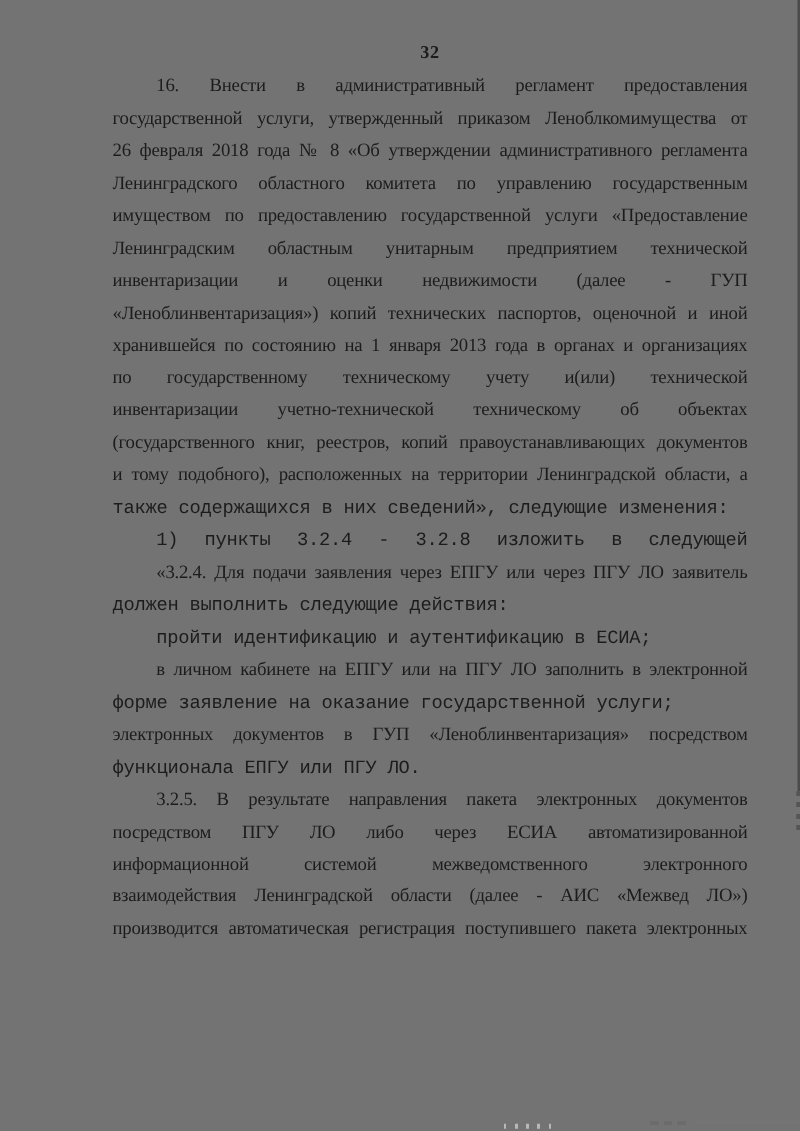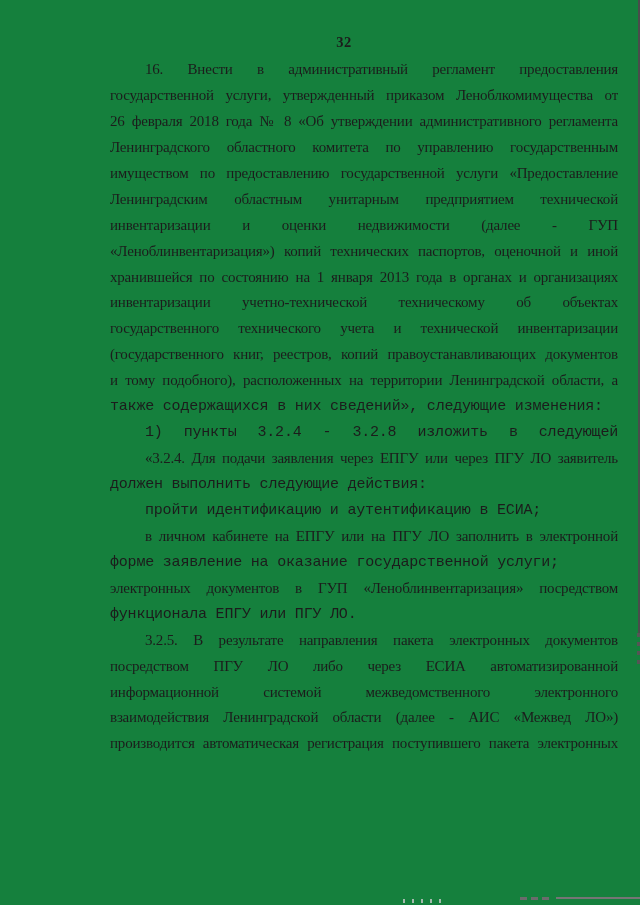--- a/index.html
+++ b/index.html
@@ -4,21 +4,21 @@
 <style>
   html, body {
     margin: 0;
     padding: 0;
     background: #ffffff;
   }
   .page {
     position: relative;
     width: 640px;
     height: 905px;
-    background: #15803d;
+    background: #737373;
     overflow: hidden;
     font-family: "Liberation Serif", "DejaVu Serif", serif;
     color: #1c1c1c;
   }
   .page-number {
     position: absolute;
     top: 34px;
     left: 90px;
     width: 508px;
     text-align: center;
@@ -27,21 +27,20 @@
     letter-spacing: 0.5px;
   }
   .document-body {
     position: absolute;
     top: 57px;
     left: 90px;
     width: 508px;
     font-size: 15px;
     letter-spacing: -0.2px;
     filter: blur(0.15px);
-    margin-left: 20px;
   }
   .line {
     height: 25.95px;
     line-height: 25.95px;
     overflow: hidden;
     text-align: justify;
     text-align-last: justify;
   }
   .line.indent {
     padding-left: 35px;
@@ -102,22 +101,22 @@
   <div class="document-body">
       <div class="line indent">16. Внести в административный регламент предоставления</div>
       <div class="line">государственной услуги, утвержденный приказом Леноблкомимущества от</div>
       <div class="line">26 февраля 2018 года № 8 «Об утверждении административного регламента</div>
       <div class="line">Ленинградского областного комитета по управлению государственным</div>
       <div class="line">имуществом по предоставлению государственной услуги «Предоставление</div>
       <div class="line">Ленинградским областным унитарным предприятием технической</div>
       <div class="line">инвентаризации и оценки недвижимости (далее - ГУП</div>
       <div class="line">«Леноблинвентаризация») копий технических паспортов, оценочной и иной</div>
       <div class="line">хранившейся по состоянию на 1 января 2013 года в органах и организациях</div>
+      <div class="line">по государственному техническому учету и(или) технической</div>
       <div class="line">инвентаризации учетно-технической техническому об объектах</div>
-      <div class="line">государственного технического учета и технической инвентаризации</div>
       <div class="line">(государственного книг, реестров, копий правоустанавливающих документов</div>
       <div class="line">и тому подобного), расположенных на территории Ленинградской области, а</div>
       <div class="line para-end">также содержащихся в них сведений», следующие изменения:</div>
       <div class="line indent para-end">1) пункты 3.2.4 - 3.2.8 изложить в следующей редакции:</div>
       <div class="line indent">«3.2.4. Для подачи заявления через ЕПГУ или через ПГУ ЛО заявитель</div>
       <div class="line para-end">должен выполнить следующие действия:</div>
       <div class="line indent para-end">пройти идентификацию и аутентификацию в ЕСИА;</div>
       <div class="line indent">в личном кабинете на ЕПГУ или на ПГУ ЛО заполнить в электронной</div>
       <div class="line para-end">форме заявление на оказание государственной услуги;</div>
       <div class="line">электронных документов в ГУП «Леноблинвентаризация» посредством</div>

